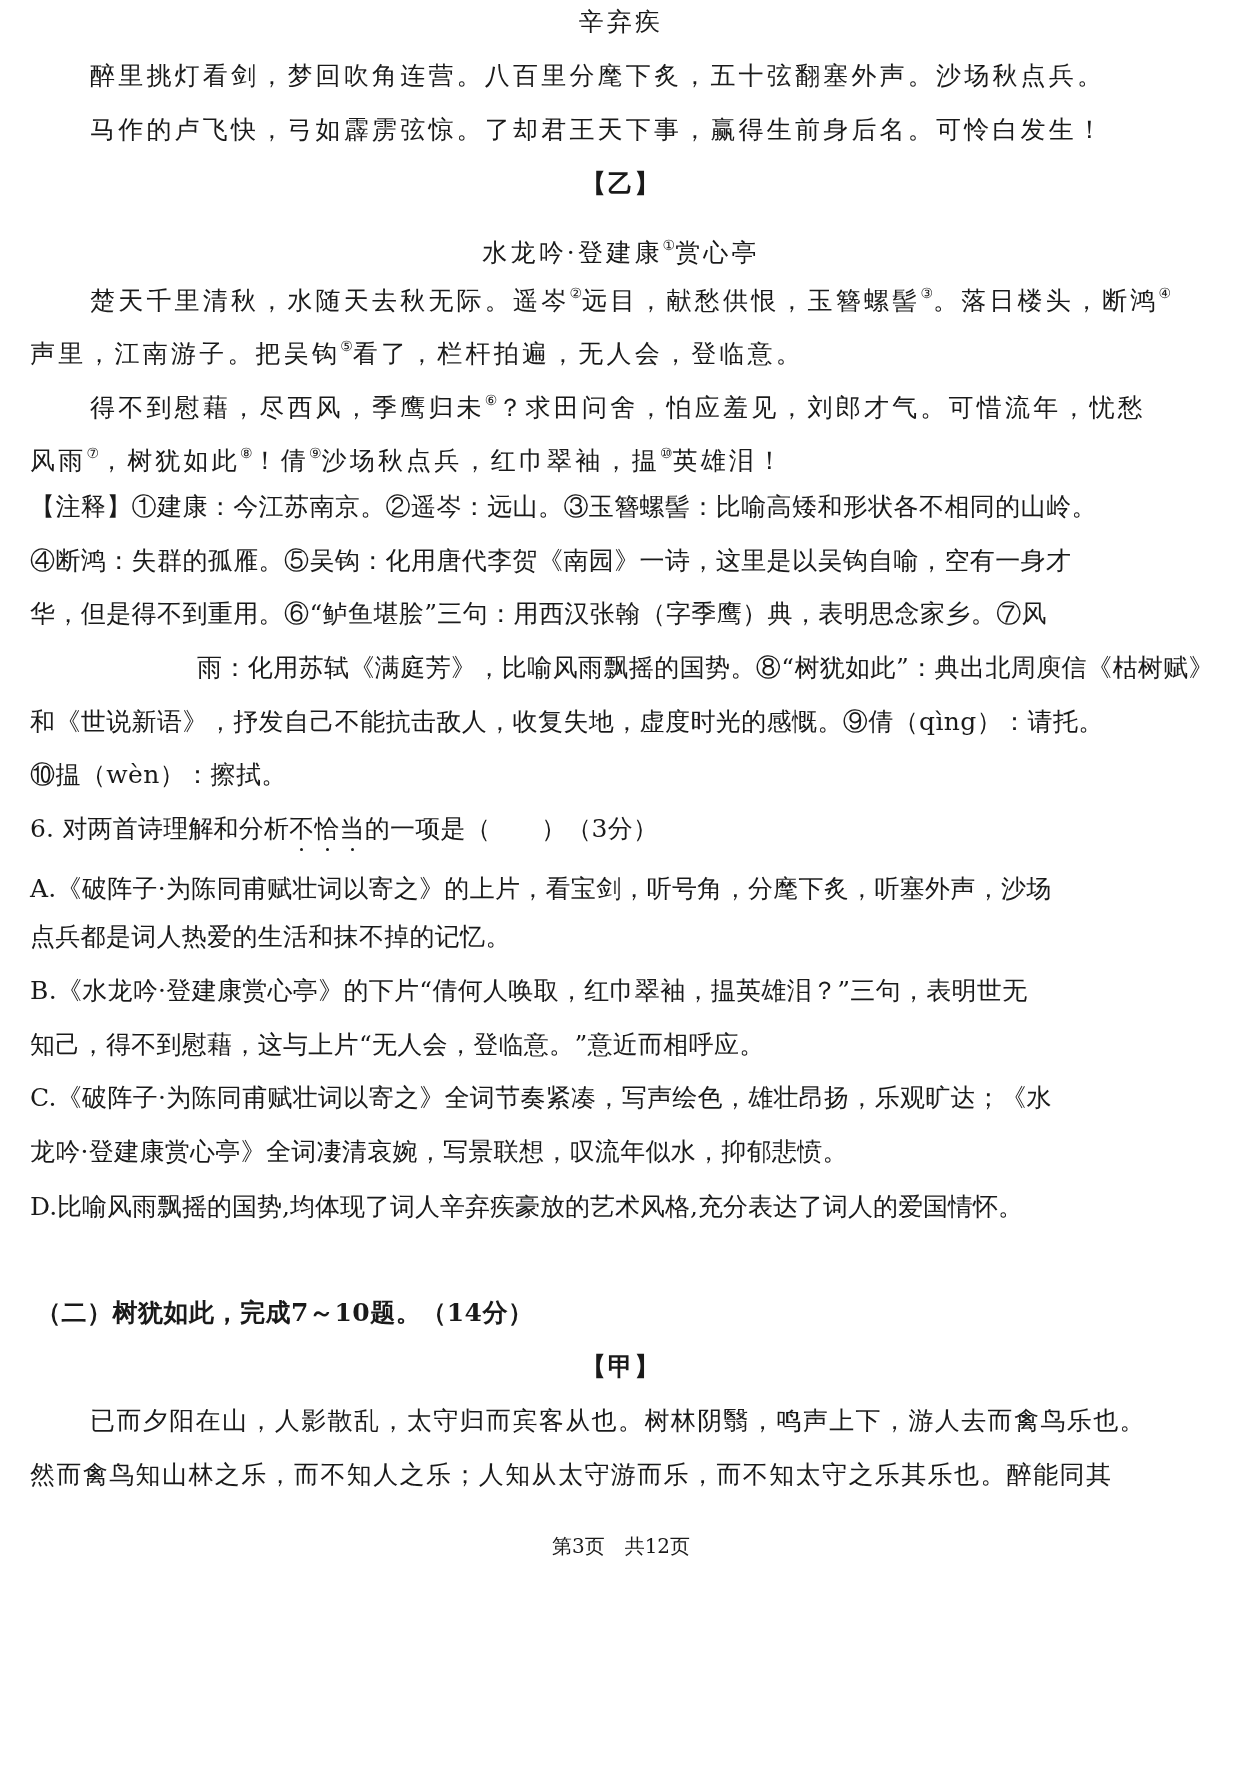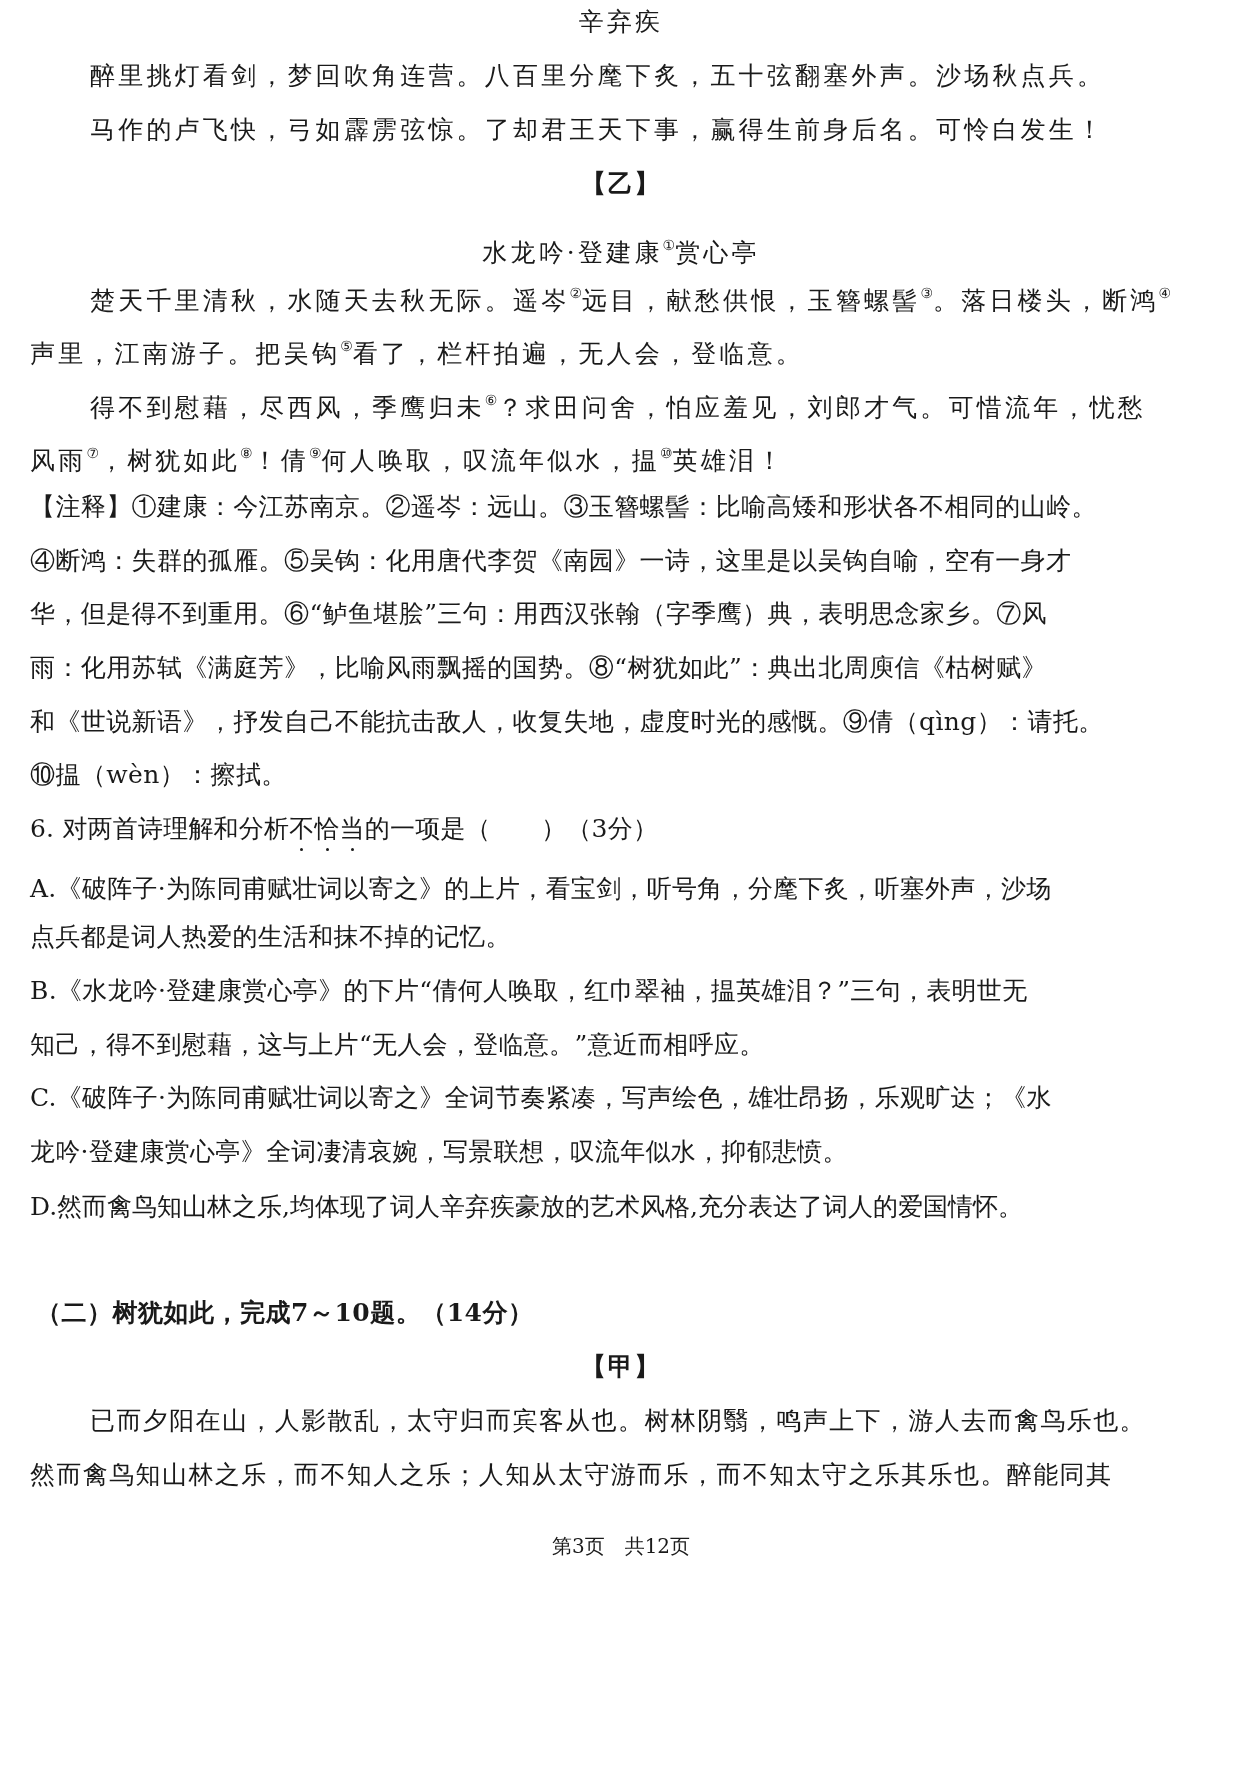--- a/index.html
+++ b/index.html
@@ -31,37 +31,37 @@
 <div class="line center kai" style="top:5px;">辛弃疾</div>
 <div class="line kai indent" style="top:59px;">醉里挑灯看剑，梦回吹角连营。八百里分麾下炙，五十弦翻塞外声。沙场秋点兵。</div>
 <div class="line kai indent" style="top:113px;">马作的卢飞快，弓如霹雳弦惊。了却君王天下事，赢得生前身后名。可怜白发生！</div>
 
 <div class="line center bold" style="top:167px;">【乙】</div>
 <div class="line center kai" style="top:228px;"><span>水龙吟·登建康</span><span class="sup">①</span><span>赏心亭</span></div>
 
 <div class="line kai indent" style="top:276px;"><span>楚天千里清秋，水随天去秋无际。遥岑</span><span class="sup">②</span><span>远目，献愁供恨，玉簪螺髻</span><span class="sup">③</span><span>。落日楼头，断鸿</span><span class="sup">④</span></div>
 <div class="line kai" style="top:329px;"><span>声里，江南游子。把吴钩</span><span class="sup">⑤</span><span>看了，栏杆拍遍，无人会，登临意。</span></div>
 <div class="line kai indent" style="top:383px;"><span>得不到慰藉，尽西风，季鹰归未</span><span class="sup">⑥</span><span>？求田问舍，怕应羞见，刘郎才气。可惜流年，忧愁</span></div>
-<div class="line kai" style="top:436px;"><span>风雨</span><span class="sup">⑦</span><span>，树犹如此</span><span class="sup">⑧</span><span>！倩</span><span class="sup">⑨</span><span>何人唤取，叹流年似水，揾</span><span class="sup">⑩</span><span>英雄泪！</span></div>
+<div class="line kai" style="top:436px;"><span>风雨</span><span class="sup">⑦</span><span>，树犹如此</span><span class="sup">⑧</span><span>！倩</span><span class="sup">⑨</span><span>沙场秋点兵，红巾翠袖，揾</span><span class="sup">⑩</span><span>英雄泪！</span></div>
 
 <div class="line" style="top:490px; letter-spacing:0.4px;">【注释】①建康：今江苏南京。②遥岑：远山。③玉簪螺髻：比喻高矮和形状各不相同的山岭。</div>
 <div class="line" style="top:544px; letter-spacing:0.4px;">④断鸿：失群的孤雁。⑤吴钩：化用唐代李贺《南园》一诗，这里是以吴钩自喻，空有一身才</div>
 <div class="line" style="top:597px; letter-spacing:0.4px;">华，但是得不到重用。⑥“鲈鱼堪脍”三句：用西汉张翰（字季鹰）典，表明思念家乡。⑦风</div>
-<div class="line" style="top:651px; letter-spacing:0.4px;">雨：化用苏轼《满庭芳》，比喻风雨飘摇的国势。⑧“树犹如此”：典出北周庾信《枯树赋》</div>
+<div class="line" style="top:651px; letter-spacing:0.4px;text-align:right;">雨：化用苏轼《满庭芳》，比喻风雨飘摇的国势。⑧“树犹如此”：典出北周庾信《枯树赋》</div>
 <div class="line" style="top:705px; letter-spacing:0.4px;">和《世说新语》，抒发自己不能抗击敌人，收复失地，虚度时光的感慨。⑨倩（qìng）：请托。</div>
 <div class="line" style="top:758px; letter-spacing:0.4px;">⑩揾（wèn）：擦拭。</div>
 
 <div class="line" style="top:812px; letter-spacing:0.2px;"><span>6. 对两首诗理解和分析</span><span class="dot">不</span><span class="dot">恰</span><span class="dot">当</span><span>的一项是（　　）（3分）</span></div>
 
 <div class="line" style="top:872px; letter-spacing:0.3px;">A.《破阵子·为陈同甫赋壮词以寄之》的上片，看宝剑，听号角，分麾下炙，听塞外声，沙场</div>
 <div class="line" style="top:920px; letter-spacing:0.3px;">点兵都是词人热爱的生活和抹不掉的记忆。</div>
 <div class="line" style="top:974px; letter-spacing:0.3px;">B.《水龙吟·登建康赏心亭》的下片“倩何人唤取，红巾翠袖，揾英雄泪？”三句，表明世无</div>
 <div class="line" style="top:1028px; letter-spacing:0.3px;">知己，得不到慰藉，这与上片“无人会，登临意。”意近而相呼应。</div>
 <div class="line" style="top:1081px; letter-spacing:0.3px;">C.《破阵子·为陈同甫赋壮词以寄之》全词节奏紧凑，写声绘色，雄壮昂扬，乐观旷达；《水</div>
 <div class="line" style="top:1135px; letter-spacing:0.3px;">龙吟·登建康赏心亭》全词凄清哀婉，写景联想，叹流年似水，抑郁悲愤。</div>
-<div class="line" style="top:1190px; letter-spacing:0px;">D.然而禽鸟知山林之乐,均体现了词人辛弃疾豪放的艺术风格,充分表达了词人的爱国情怀。</div>
+<div class="line" style="top:1190px; letter-spacing:0px;">D.比喻风雨飘摇的国势,均体现了词人辛弃疾豪放的艺术风格,充分表达了词人的爱国情怀。</div>
 
 <div class="line bold" style="top:1296px; left:36px; letter-spacing:0.5px;">（二）树犹如此，完成7～10题。（14分）</div>
 <div class="line center bold" style="top:1350px;">【甲】</div>
 <div class="line kai indent" style="top:1404px; letter-spacing:1.4px;">已而夕阳在山，人影散乱，太守归而宾客从也。树林阴翳，鸣声上下，游人去而禽鸟乐也。</div>
 <div class="line kai" style="top:1458px; letter-spacing:1.4px;">然而禽鸟知山林之乐，而不知人之乐；人知从太守游而乐，而不知太守之乐其乐也。醉能同其</div>
 
 <div class="line center footer" style="top:1529px;">第3页　共12页</div>
 
 </body></html>

